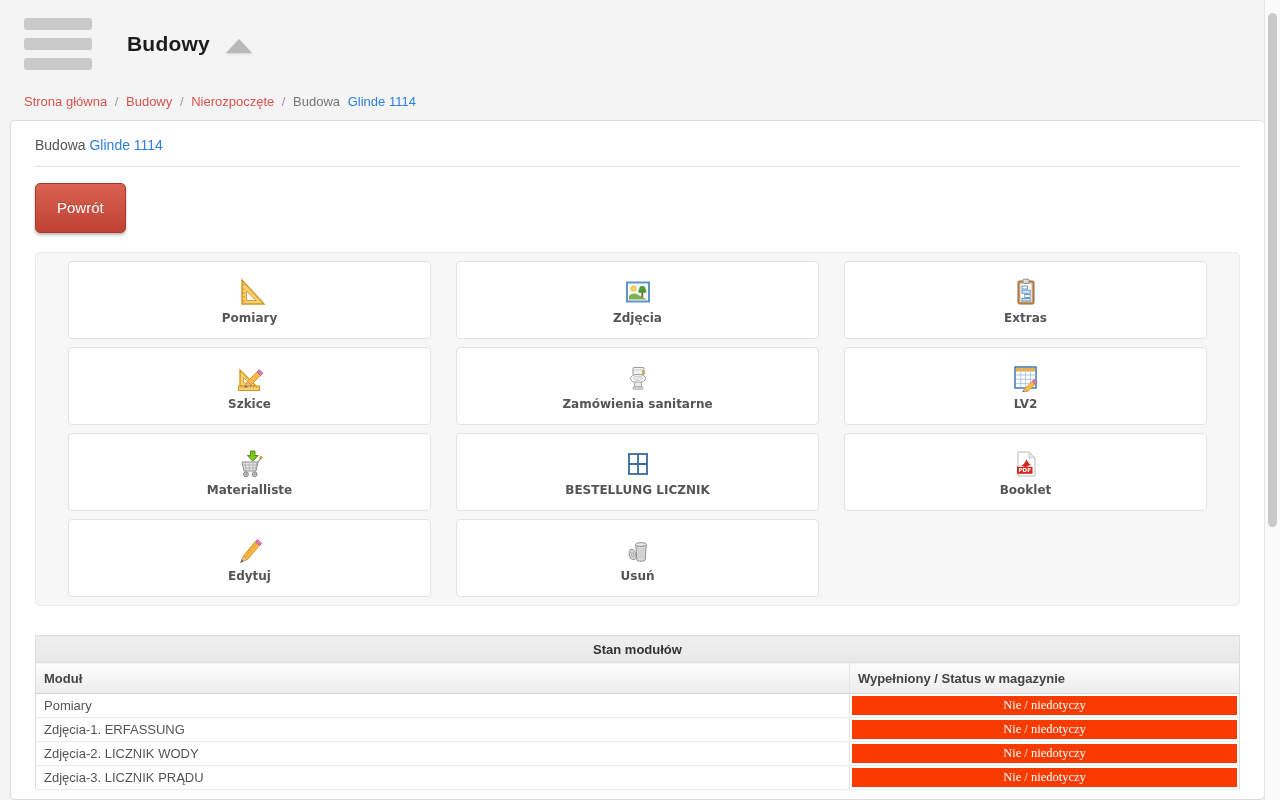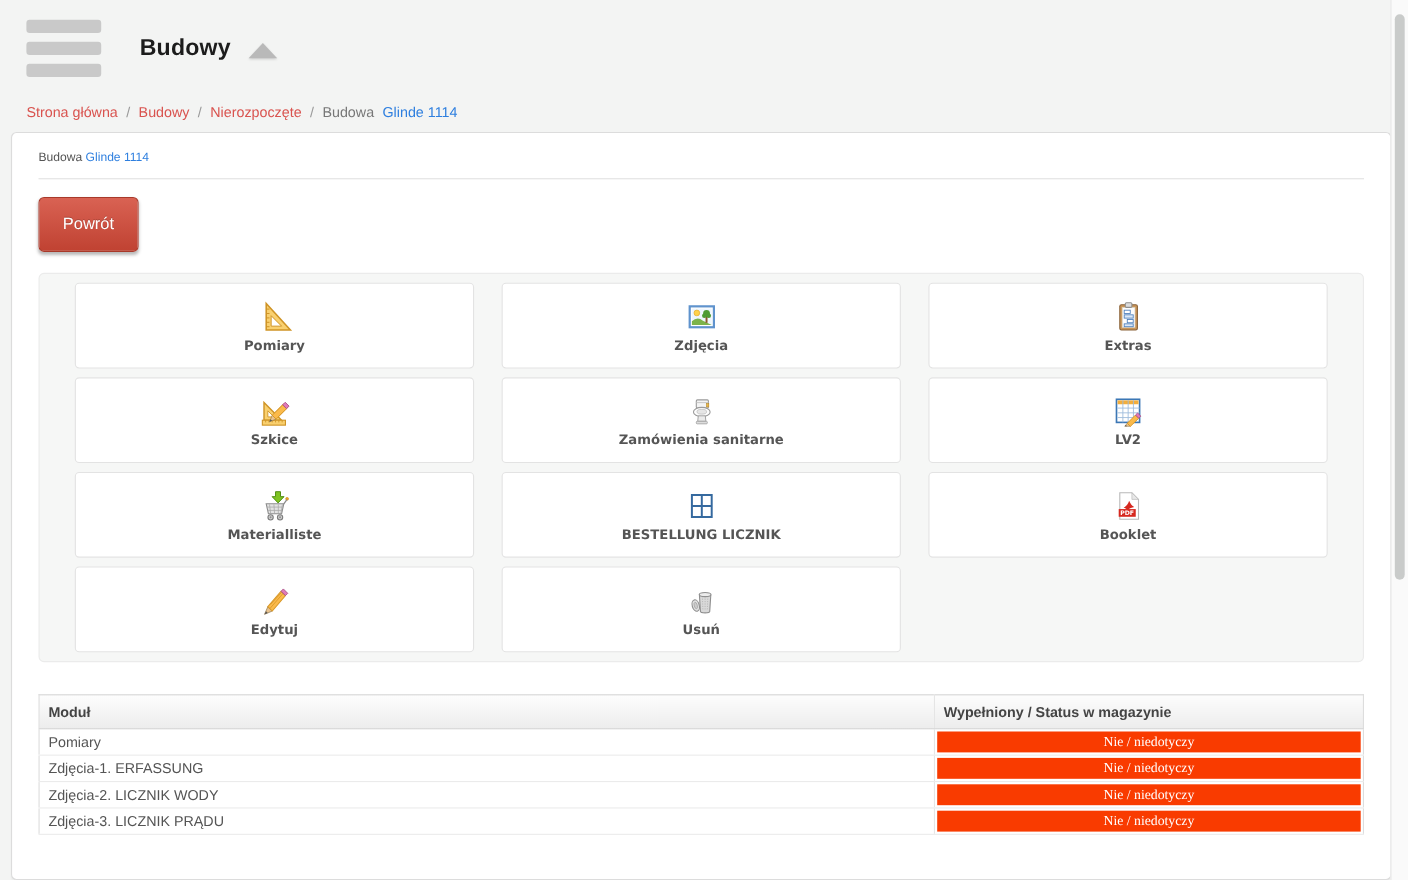--- a/index.html
+++ b/index.html
@@ -31,21 +31,21 @@
     filter: drop-shadow(0 1px 1px rgba(0,0,0,.15)); }
   
   .breadcrumb { margin:24px 0 0 24px; font-size:13px; color:#999; }
   .breadcrumb span { margin-right:4px;text-align:right; }
   .crumb-link { color:var(--link-red); text-decoration:none; cursor:pointer; }
   .crumb-plain { color:#777; }
   .crumb-blue { color:var(--link-blue); cursor:pointer; }
   
   .card { margin:11px 15px 0 10px; background:#fff; border:1px solid #dcdcdc;
     border-radius:5px; box-shadow:0 1px 2px rgba(0,0,0,.04); min-height:680px; padding:0 14px; }
-  .page-title { margin:0 10px; padding:16px 0 13px; font-size:11px; color:#555;
+  .page-title { margin:0 10px; padding:16px 0 13px; font-size:14px; color:#555;
     border-bottom:1px solid #e2e2e2; }
   .page-title .blue { color:var(--link-blue); cursor:pointer; }
   .btn-back { display:inline-block; margin:16px 0 0 10px; padding:0 21px; height:50px;
     line-height:48px; font-size:15px; color:#fff; font-family:"Liberation Sans",sans-serif;
     background:linear-gradient(var(--btn-top), var(--btn-bottom));
     border:1px solid var(--btn-border); border-radius:5px; cursor:pointer;
     box-shadow:0 2px 3px rgba(0,0,0,.28); text-shadow:0 -1px 0 rgba(0,0,0,.2); }
   
   .tiles-panel { margin:19px 10px 0; background:#f6f7f6; border:1px solid #ebebeb;
     border-radius:5px; padding:8px 0; display:grid;
@@ -246,20 +246,23 @@
       </svg>
       <div class="label">Usuń</div>
     </div>
 
   </div>
 
   
   <div class="table-wrap">
     <table>
       <tbody>
+        <tr class="tbl-caption">
+          <td colspan="2">Stan modułów</td>
+        </tr>
         <tr>
           <th>Moduł</th>
           <th class="status-col">Wypełniony / Status w magazynie</th>
         </tr>
         <tr>
           <td>Pomiary</td>
           <td class="status-col">
             <span class="badge">Nie / niedotyczy</span>
           </td>
         </tr>

